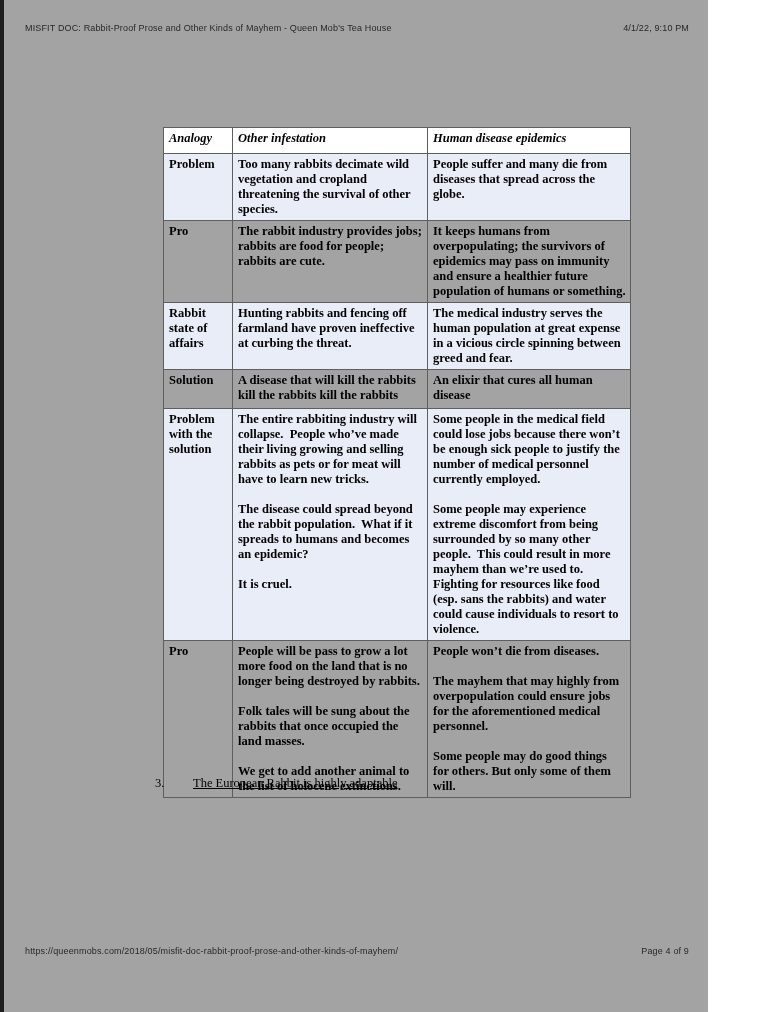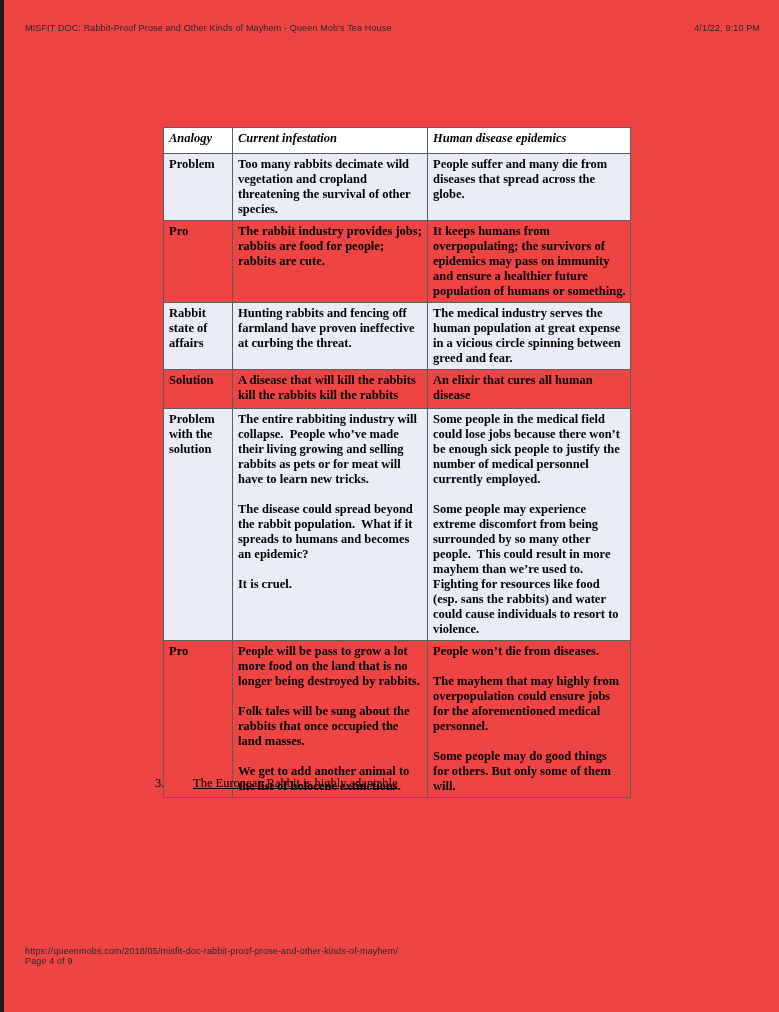--- a/index.html
+++ b/index.html
@@ -1,20 +1,20 @@
 <!DOCTYPE html>
 <html><head>
 <meta charset="utf-8">
 <style>
   html, body { margin: 0; padding: 0; background: #ffffff; }
   .screen {
     position: relative;
-    width: 779px;
+    width: 708px;
     height: 1012px;
-    background: #ef4444;
+    background: #a3a3a3;
     font-family: "Liberation Serif", serif;
     overflow: hidden;
   }
   .left-edge {
     position: absolute;
     left: 0; top: 0;
     width: 4px; height: 1012px;
     background: #1e1e1e;
   }
   .print-header, .print-footer {
@@ -23,21 +23,21 @@
     display: flex;
     justify-content: space-between;
     align-items: baseline;
     font-family: "Liberation Sans", sans-serif;
     font-size: 9px;
     letter-spacing: 0.15px;
     color: #282828;
     white-space: nowrap;
   }
   .print-header { top: 23px; }
-  .print-footer { top: 946px; flex-direction: column; }
+  .print-footer { top: 946px; }
   table.analogy {
     position: absolute;
     left: 163px; top: 127px;
     width: 467px;
     border-collapse: collapse;
     table-layout: fixed;
     font-size: 12.5px;
     line-height: 15px;
     color: #000000;
   }
@@ -81,21 +81,21 @@
 
   <table class="analogy">
     <colgroup>
       <col style="width:69px">
       <col style="width:195px">
       <col style="width:203px">
     </colgroup>
     <thead>
       <tr style="height:26px">
         <th>Analogy</th>
-        <th>Current infestation</th>
+        <th>Other infestation</th>
         <th>Human disease epidemics</th>
       </tr>
     </thead>
     <tbody>
       <tr class="shaded" style="height:53px">
         <td>Problem</td>
         <td class="body">Too many rabbits decimate wild vegetation and cropland threatening the survival of other species.</td>
         <td class="body">People suffer and many die from diseases that spread across the globe.</td>
       </tr>
       <tr style="height:68px">

